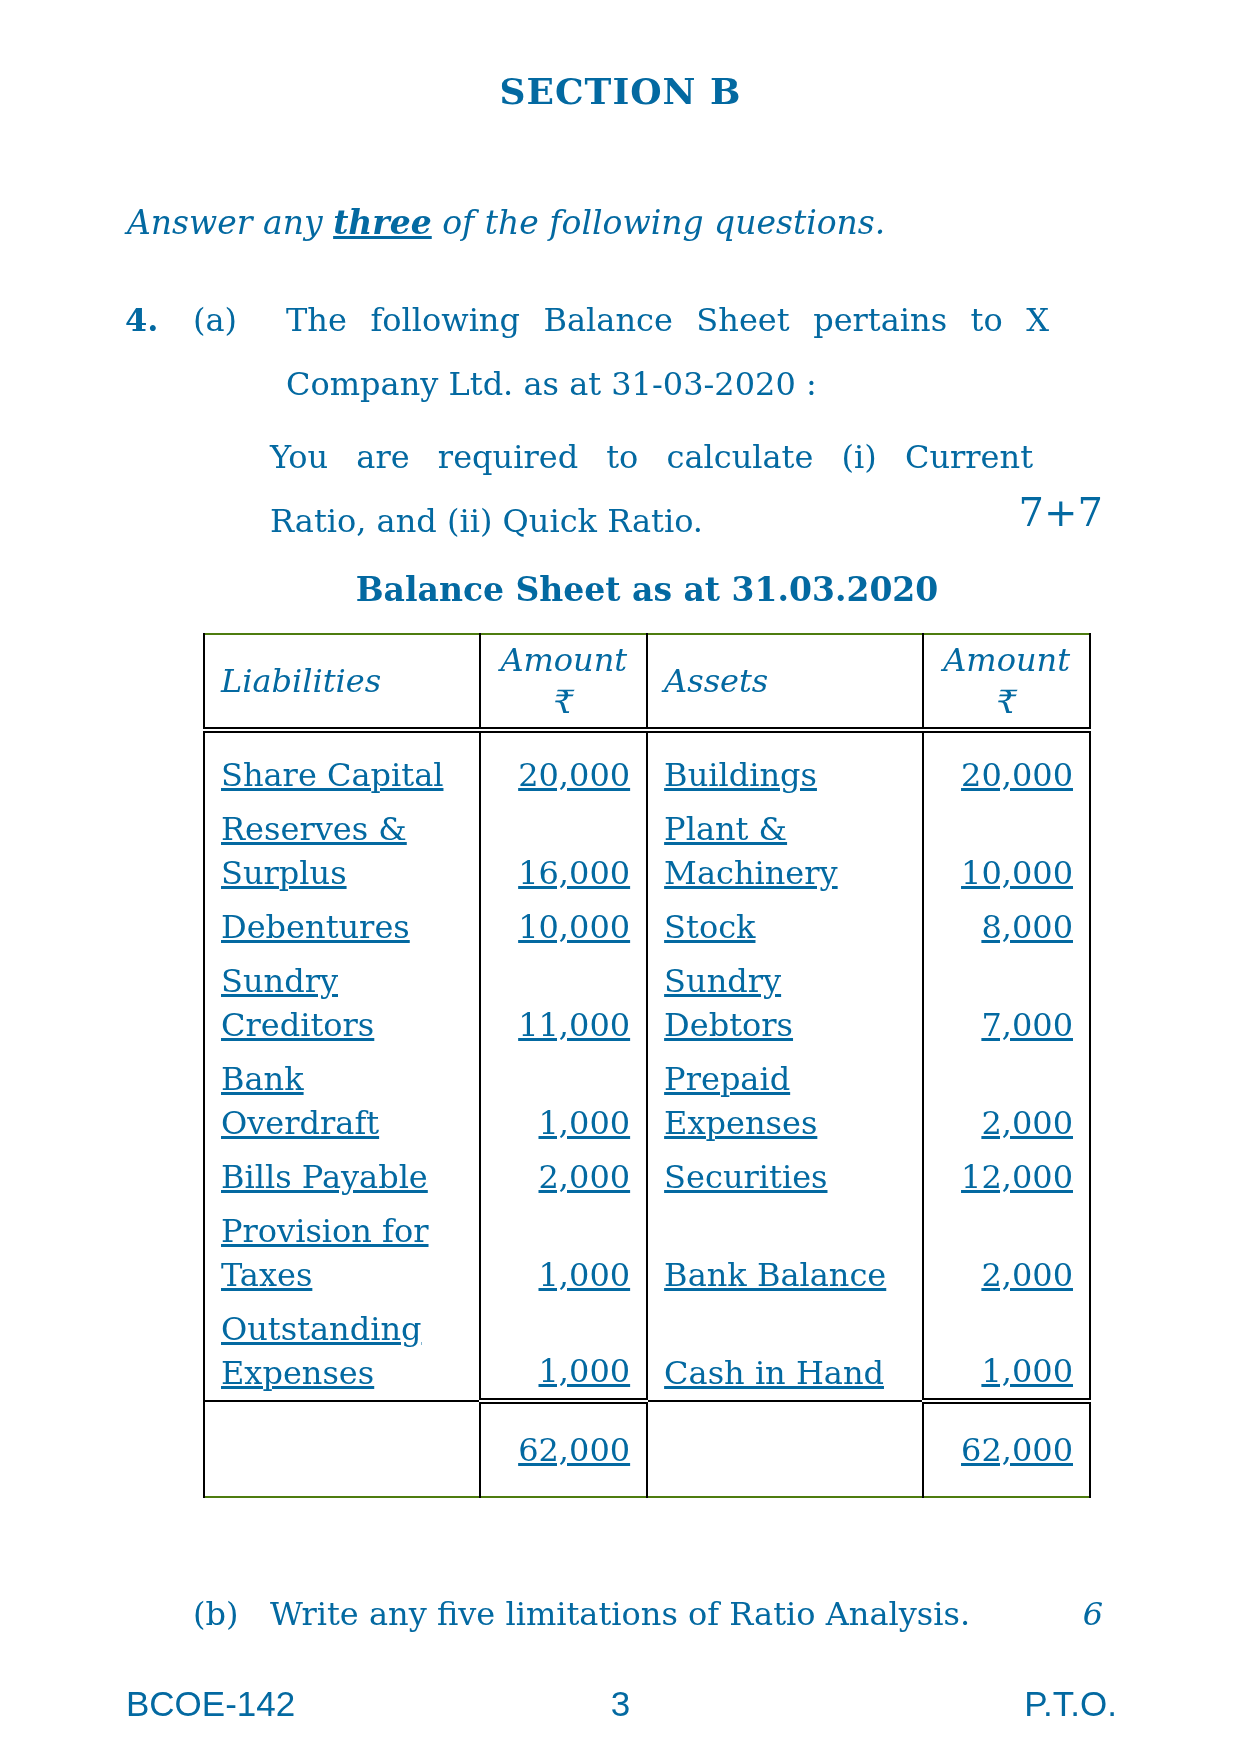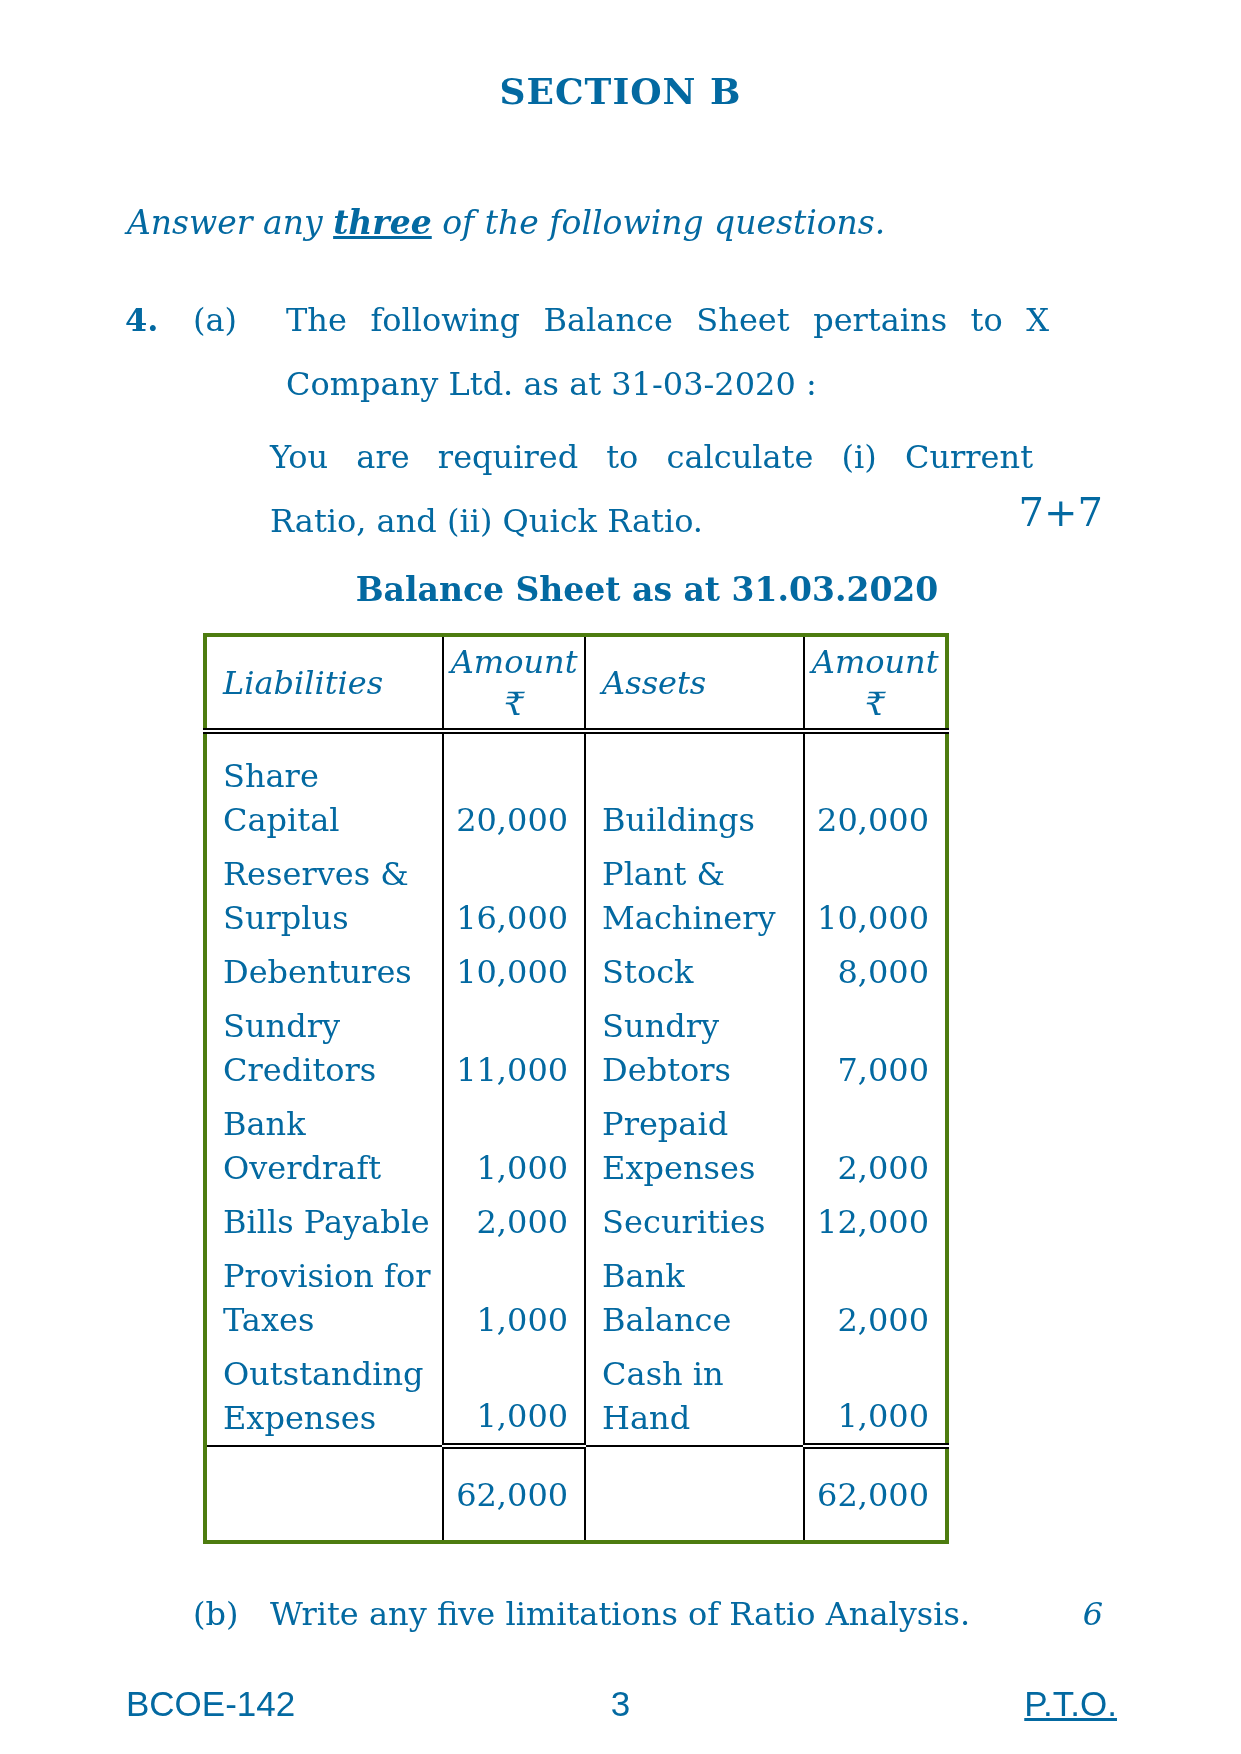--- a/index.html
+++ b/index.html
@@ -63,43 +63,44 @@
     position: absolute;
     left: 203px; top: 570px;
     width: 888px;
     text-align: center;
     font-size: 33px;
     font-weight: bold;
   }
   .bs-table {
     position: absolute;
     left: 203px; top: 633px;
-    width: 746px;
+    width: 888px;
     border-collapse: collapse;
-    border: 4px solid #4d7c0f;
+    border: 2px solid #4d7c0f;
   }
   .bs-table th, .bs-table td {
     border-left: 2px solid #000;
     border-right: 2px solid #000;
     font-size: 32px;
   }
   .bs-table thead th {
     border-bottom: 6px double #000;
     height: 96px;
     font-weight: normal;
     font-style: italic;
     vertical-align: middle;
   }
   th.h-label { text-align: left; padding-left: 16px; }
   th.h-amount { text-align: center; line-height: 42px; }
   .bs-table tbody td {
     vertical-align: bottom;
     line-height: 44px;
     padding-top: 5px;
     padding-bottom: 5px;
+    text-decoration: underline;
   }
   .bs-table tbody tr.first-row td { padding-top: 20px; }
   td.c-label { text-align: left; padding-left: 16px; white-space: pre-line; }
   td.c-amount { text-align: right; padding-right: 16px; }
   .bs-table tr.total-row td {
     height: 96px;
     vertical-align: middle;
     border-top: 2px solid #000;
   }
   .bs-table tr.total-row td.c-amount {
@@ -125,21 +126,21 @@
   .footer {
     position: absolute;
     left: 0; right: 0; top: 1682px;
     height: 44px;
     font-family: "Liberation Sans", sans-serif;
     font-size: 35px;
     line-height: 44px;
   }
   .footer-code { position: absolute; left: 126px; }
   .footer-page { position: absolute; left: 0; right: 0; text-align: center; }
-  .footer-pto  { position: absolute; right: 124px; text-decoration: underline; }
+  .footer-pto  { position: absolute; right: 124px; }
 </style>
 </head>
 <body>
 
 <div class="page">
 
   <div class="section-title">SECTION B</div>
 
   <div class="instruction">
     <span>Answer any </span><span class="bold">three</span><span> of the following questions.</span>

